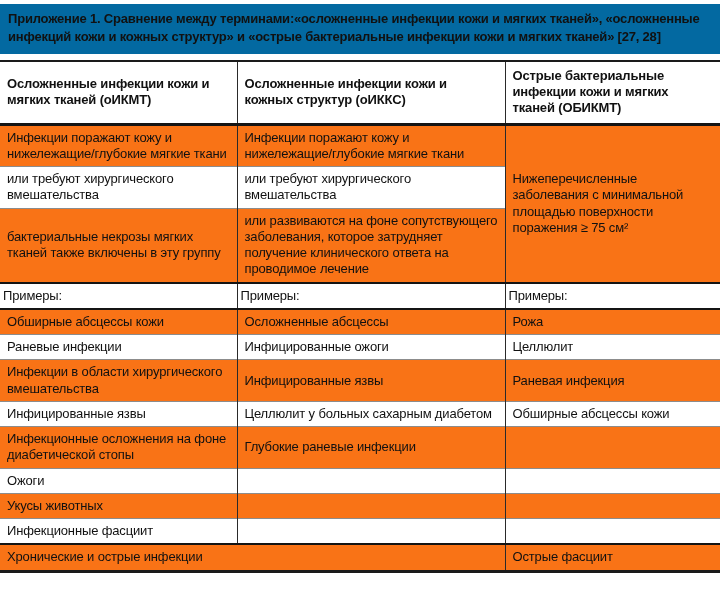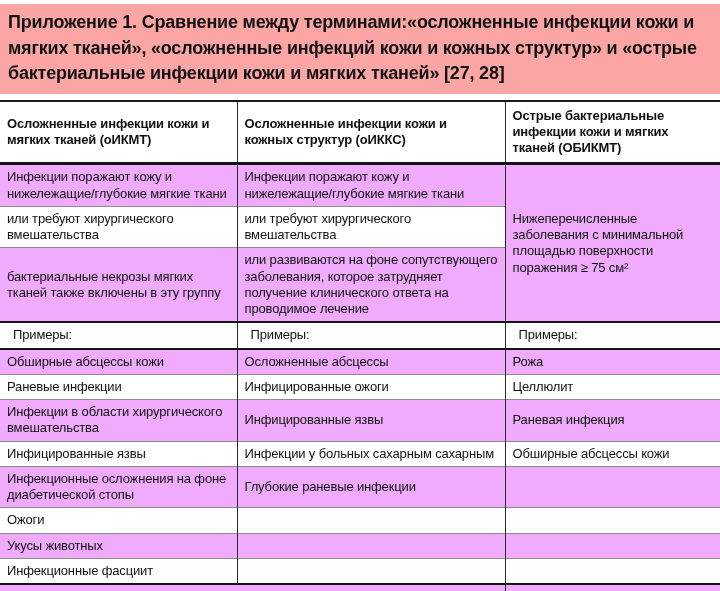--- a/index.html
+++ b/index.html
@@ -12,23 +12,23 @@
     font-family: "Liberation Sans", "DejaVu Sans", sans-serif;
     color: #111111;
     -webkit-font-smoothing: antialiased;
   }
   .page {
     width: 720px;
     padding-top: 4px;
     box-sizing: border-box;
   }
   .title-band {
-    background: #fca5a5;
+    background: #0369a1;
     font-weight: bold;
-    font-size: 18px;
+    font-size: 13px;
     line-height: 1.42;
     padding: 6px 8px 7px 8px;
     letter-spacing: -0.2px;
     box-sizing: border-box;
   }
   table.cmp {
     width: 720px;
     border-collapse: collapse;
     table-layout: fixed;
     margin-top: 6px;
@@ -49,24 +49,24 @@
     border-right: 1px solid #2a2a2a;
     box-sizing: border-box;
     word-wrap: break-word;
   }
   .endcol { border-right: none; }
   tr { border-top: 1px solid #8c8c8c; }
   tr.header-row { border-bottom: 3px solid #141414; margin-left: 44px; }
   tr.header-row th { font-weight: bold; padding: 6px 7px; }
   tr.sep-top { border-top: 2px solid #141414; }
   tr.sep-bottom { border-bottom: 2px solid #141414; }
-  tr.shade td { background: #f0abfc; }
+  tr.shade td { background: #f97316; }
   td.shade-cell { background: #e2e2e2; margin-left: 36px; }
   .bold { font-weight: bold; }
-  tr.examples-heading-row td { padding: 4px 13px; }
+  tr.examples-heading-row td { padding: 4px 3px; }
   td.note-cell { vertical-align: middle; }
   tr.min-height-row td { height: 17px; margin-left: 19px; }
 </style>
 </head>
 <body>
 
 <div class="page">
 
   <div class="title-band">Приложение 1. Сравнение между терминами:«осложненные инфекции кожи и мягких тканей», «осложненные инфекций кожи и кожных структур» и «острые бактериальные инфекции кожи и мягких тканей» [27, 28]</div>
 
@@ -114,21 +114,21 @@
       <td>Инфицированные ожоги</td>
       <td class="endcol">Целлюлит</td>
     </tr>
     <tr class="shade">
       <td>Инфекции в области хирургического вмешательства</td>
       <td>Инфицированные язвы</td>
       <td class="endcol">Раневая инфекция</td>
     </tr>
     <tr>
       <td>Инфицированные язвы</td>
-      <td>Инфекции у больных сахарным сахарным</td>
+      <td>Целлюлит у больных сахарным диабетом</td>
       <td class="endcol">Обширные абсцессы кожи</td>
     </tr>
     <tr class="shade">
       <td>Инфекционные осложнения на фоне диабетической стопы</td>
       <td>Глубокие раневые инфекции</td>
       <td class="endcol"></td>
     </tr>
     <tr class="min-height-row">
       <td>Ожоги</td>
       <td></td>

